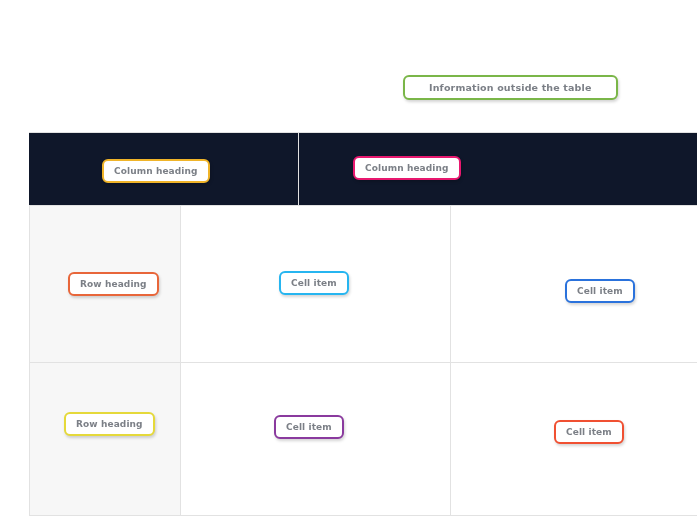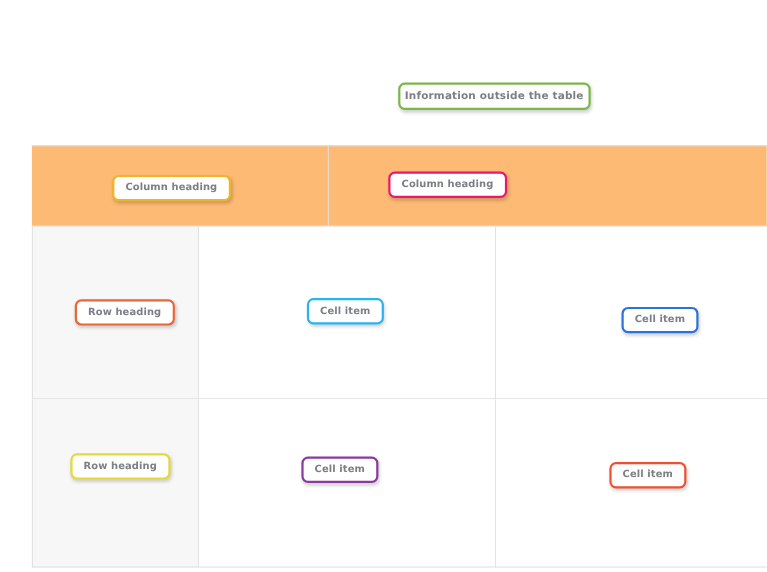--- a/index.html
+++ b/index.html
@@ -30,21 +30,22 @@
     color: #7b7f86;
     font-size: 9.5px;
     font-weight: bold;
     letter-spacing: 0.15px;
     white-space: nowrap;
     box-shadow: 1px 2px 3px rgba(0,0,0,0.17);
     user-select: none;
   }
   .pill-outside {
     height: 25px;
-    padding: 0 4px;
+    padding: 0 24px;
+    margin-left: 41px;
   }
 
   
   #table-grid {
     position: absolute;
     left: 29px;
     top: 132px;
     width: 900px;   
     height: 385px;
   }
@@ -70,21 +71,21 @@
   .row-header { height: 74px; }
   .row-header .cell { border-top: 1px solid #e2e2e2; }
   .row-header .col-head {
     background: #ffffff;
     border-right: 1px solid #e2e2e2;
     border-top: none;
     border-bottom: none;
   }
   .row-header .col-1,
   .row-header .col-2 {
-    background: #fdba74;
+    background: #0f172a;
   }
 
   
   .row-body-1 { height: 157px; }
   .row-body-2 { height: 153px; }
   .row-body-1 .col-head,
   .row-body-2 .col-head {
     background: #f7f7f7;
     border-left: 1px solid #e2e2e2;
     text-decoration: underline;

